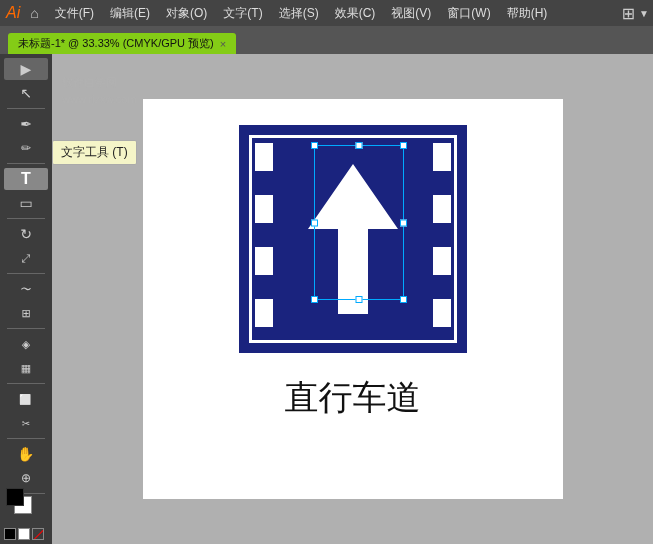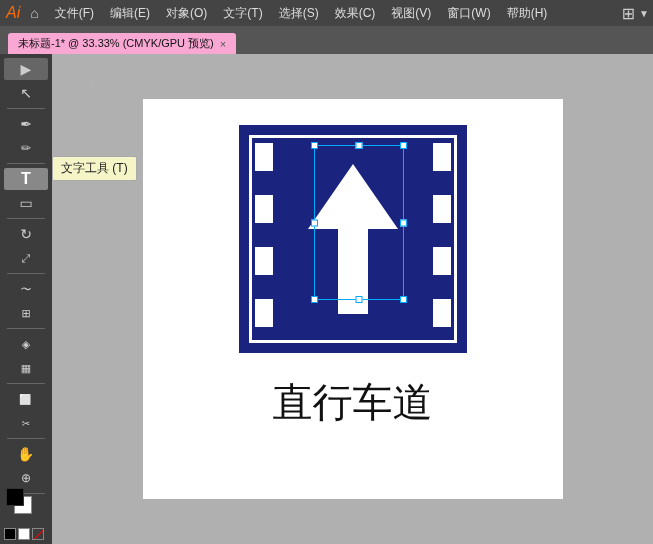--- a/index.html
+++ b/index.html
@@ -78,21 +78,21 @@
       color: #222;
       font-size: 11px;
       padding: 3px 10px;
       border-radius: 3px 3px 0 0;
       display: flex;
       align-items: center;
       gap: 6px;
       cursor: pointer;
     }
     .tab.active {
-      background: #f9a8d4;
+      background: #84cc16;
       color: #111;
     }
     .tab-close {
       font-size: 11px;
       color: #555;
       cursor: pointer;
     }
 
     
     .main-layout {
@@ -135,21 +135,21 @@
       width: 38px;
       height: 1px;
       background: #666;
       margin: 2px auto;
     }
 
     
     .tooltip {
       position: absolute;
       left: 52px;
-      top: 156px;
+      top: 140px;
       background: #f5f5c8;
       border: 1px solid #aaa;
       color: #222;
       font-size: 12px;
       padding: 3px 8px;
       white-space: nowrap;
       z-index: 100;
       border-radius: 2px;
       pointer-events: none;
     }
@@ -205,21 +205,21 @@
 
     
     .arrow-svg {
       position: relative;
       z-index: 2;
     }
 
     
     .sign-label {
       margin-top: 16px;
-      font-size: 40px;
+      font-size: 34px;
       color: #111;
       font-family: "SimSun", "宋体", serif;
     }
 
     
     .color-area {
       position: absolute;
       bottom: 4px;
       left: 4px;
       display: flex;

